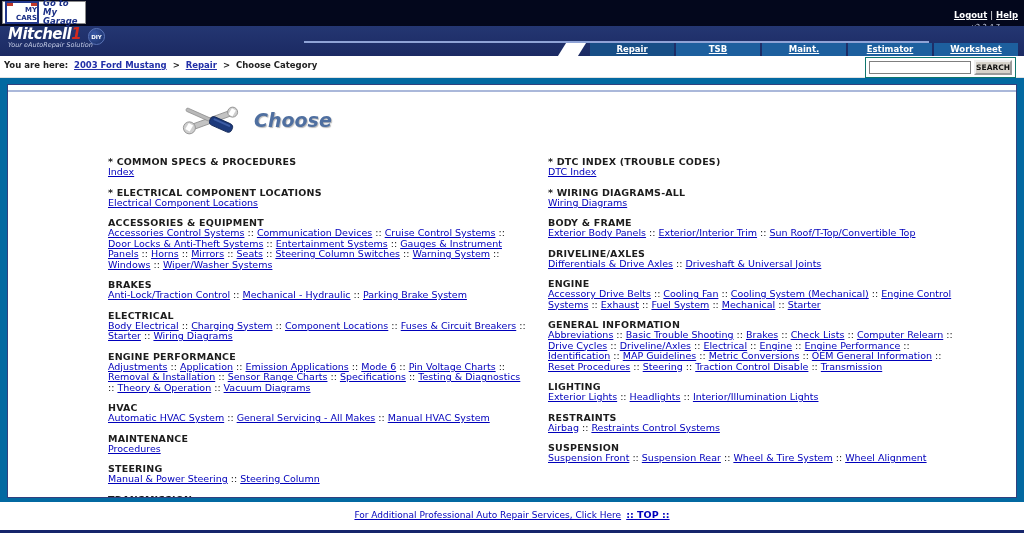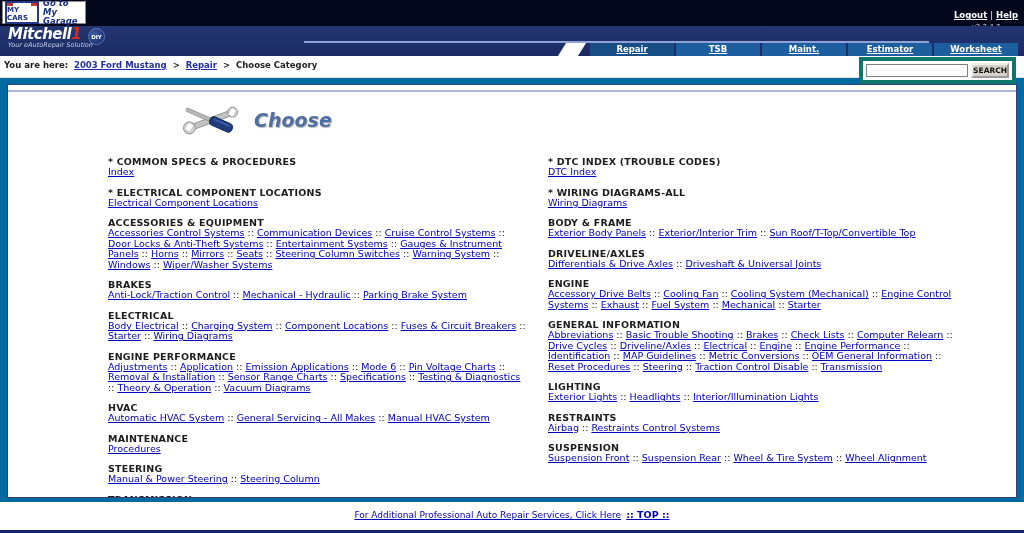--- a/index.html
+++ b/index.html
@@ -3,21 +3,21 @@
 <meta charset="utf-8">
 <style>
   * { margin:0; padding:0; box-sizing:border-box; }
   html,body { width:1024px; height:533px; overflow:hidden; }
   body { font-family:"DejaVu Sans","Liberation Sans",sans-serif; background:#13204f; }
 
   
   .topbar { height:26px; background:#03071c; position:relative; }
   .garage-btn { position:absolute; left:2px; top:1px; height:23px; background:#fff;
     border:1px solid #8a8a8a; display:flex; align-items:center; padding:1px 4px 1px 2px; cursor:pointer; }
-  .plate { display:inline-block; border:2px solid #23388c; background:#fff; width:34px; text-align:left; margin-right:4px; }
+  .plate { display:inline-block; border:2px solid #23388c; background:#fff; width:34px; text-align:right; margin-right:4px; }
   .plate-top { display:block; height:3px; background:linear-gradient(90deg,#c0392b 20%,#fff 20%,#fff 80%,#c0392b 80%); }
   .plate-text { display:block; font-size:7px; font-weight:bold; color:#1b2f86; line-height:8px; }
   .garage-label { font-size:8.5px; font-weight:bold; font-style:italic; color:#1b2f86; line-height:9px; width:38px; }
   .top-right { position:absolute; right:6px; top:3px; text-align:center; }
   .top-links a { color:#fff; font-size:8.5px; font-weight:bold; text-decoration:underline; cursor:pointer; }
   .top-links .sep { color:#fff; font-size:8.5px; margin:0 3px; }
   .version { color:#cdd4ea; font-size:7px; margin-top:1px; }
 
   
   .navhdr { height:30px; background:linear-gradient(180deg,#243672 0%,#1b2a63 100%); position:relative; }
@@ -34,21 +34,21 @@
   .tab { display:inline-block; width:84px; text-align:center; background:#1d5f9e; color:#fff;
     font-size:8.5px; font-weight:bold; text-decoration:underline; line-height:13px; height:13px;
     margin-left:2px; cursor:pointer; }
   .tab.active { background:#174e86; }
 
   
   .crumbrow { height:22px; background:#fff; position:relative; border-bottom:1px solid #e2e2e2; }
   .crumbs { position:absolute; left:4px; top:4px; font-size:8.5px; font-weight:bold; color:#222; }
   .crumbs a { color:#2230a8; text-decoration:underline; cursor:pointer; }
   .crumb-sep { color:#222; margin:0 3px; }
-  .searchpanel { position:absolute; right:8px; top:1px; background:#fff; border:4px solid #0f766e;
+  .searchpanel { position:absolute; right:8px; top:1px; background:#fff; border:1px solid #0f766e;
     padding:2px 3px; display:flex; align-items:center; }
   .searchpanel input { width:102px; height:13px; border:1px solid #7f7f7f; font-size:9px; padding:0 2px; }
   .searchpanel button { margin-left:3px; height:15px; font-size:7.5px; font-weight:bold; color:#111;
     background:#d6d2ca; border:2px outset #efefef; cursor:pointer; font-family:inherit; }
 
   
   .mainwrap { background:#0369a1; padding:6px 7px 4px 7px; }
   .contentbox { background:#fff; height:414px; border:1px solid #32407e; position:relative; overflow:hidden; }
   .topline { height:2px; background:#aab8da; margin-top:5px; }
   .titlerow { display:flex; align-items:center; padding-left:172px; margin-top:4px; height:48px; }

